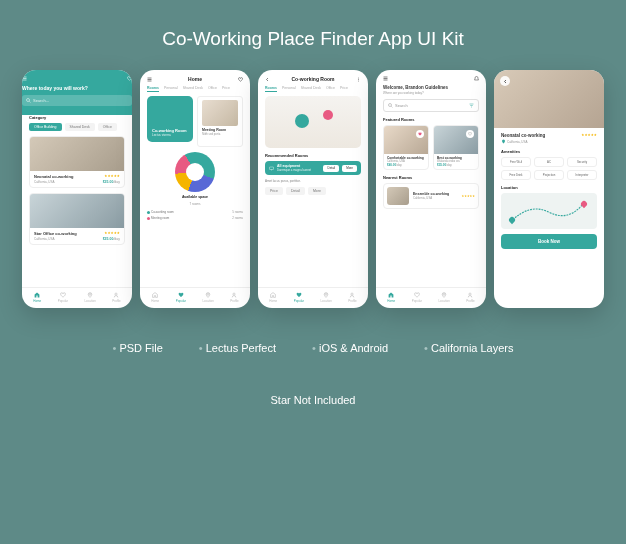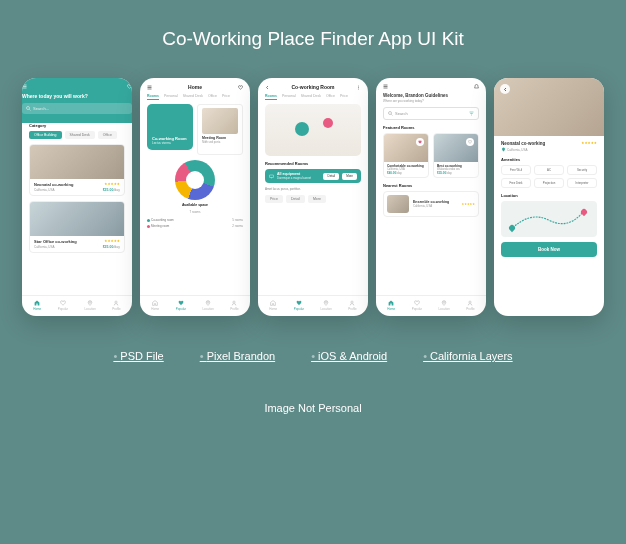--- a/index.html
+++ b/index.html
@@ -10,21 +10,21 @@
   font-family: -apple-system, BlinkMacSystemFont, 'Segoe UI', Arial, sans-serif;
   display: flex;
   flex-direction: column;
   align-items: center;
   padding: 28px 20px 20px;
 }
 .main-title {
   color: #fff;
   font-size: 19px;
   font-weight: 500;
-  margin-bottom: 28px;
+  margin-bottom: 20px;
 }
 .phones {
   display: flex;
   gap: 8px;
   justify-content: center;
   margin-bottom: 34px;
 }
 .phone {
   width: 110px;
   height: 238px;
@@ -251,21 +251,20 @@
   border-radius: 4px;
   font-size: 4.5px;
   font-weight: 600;
 }
 
 .features {
   display: flex;
   gap: 36px;
   color: #fff;
   font-size: 11px;
-  text-decoration: underline;
 }
 .feature-item::before {
   content: '• ';
   color: #a8c4c2;
 }
 .footer-note {
   color: #fff;
   font-size: 11px;
   margin-top: 40px;
 }
@@ -689,18 +688,18 @@
         <div class="pin" style="top:8px;left:80px;background:#e85a82"></div>
       </div>
       <div class="book-btn">Book Now</div>
     </div>
   </div>
 
 </div>
 
 <div class="features">
   <span class="feature-item">PSD File</span>
-  <span class="feature-item">Pixel Brandon</span>
+  <span class="feature-item">Lectus Perfect</span>
   <span class="feature-item">iOS &amp; Android</span>
   <span class="feature-item">California Layers</span>
 </div>
 
-<div class="footer-note">Image Not Personal</div>
+<div class="footer-note">Star Not Included</div>
 
 </body></html>

